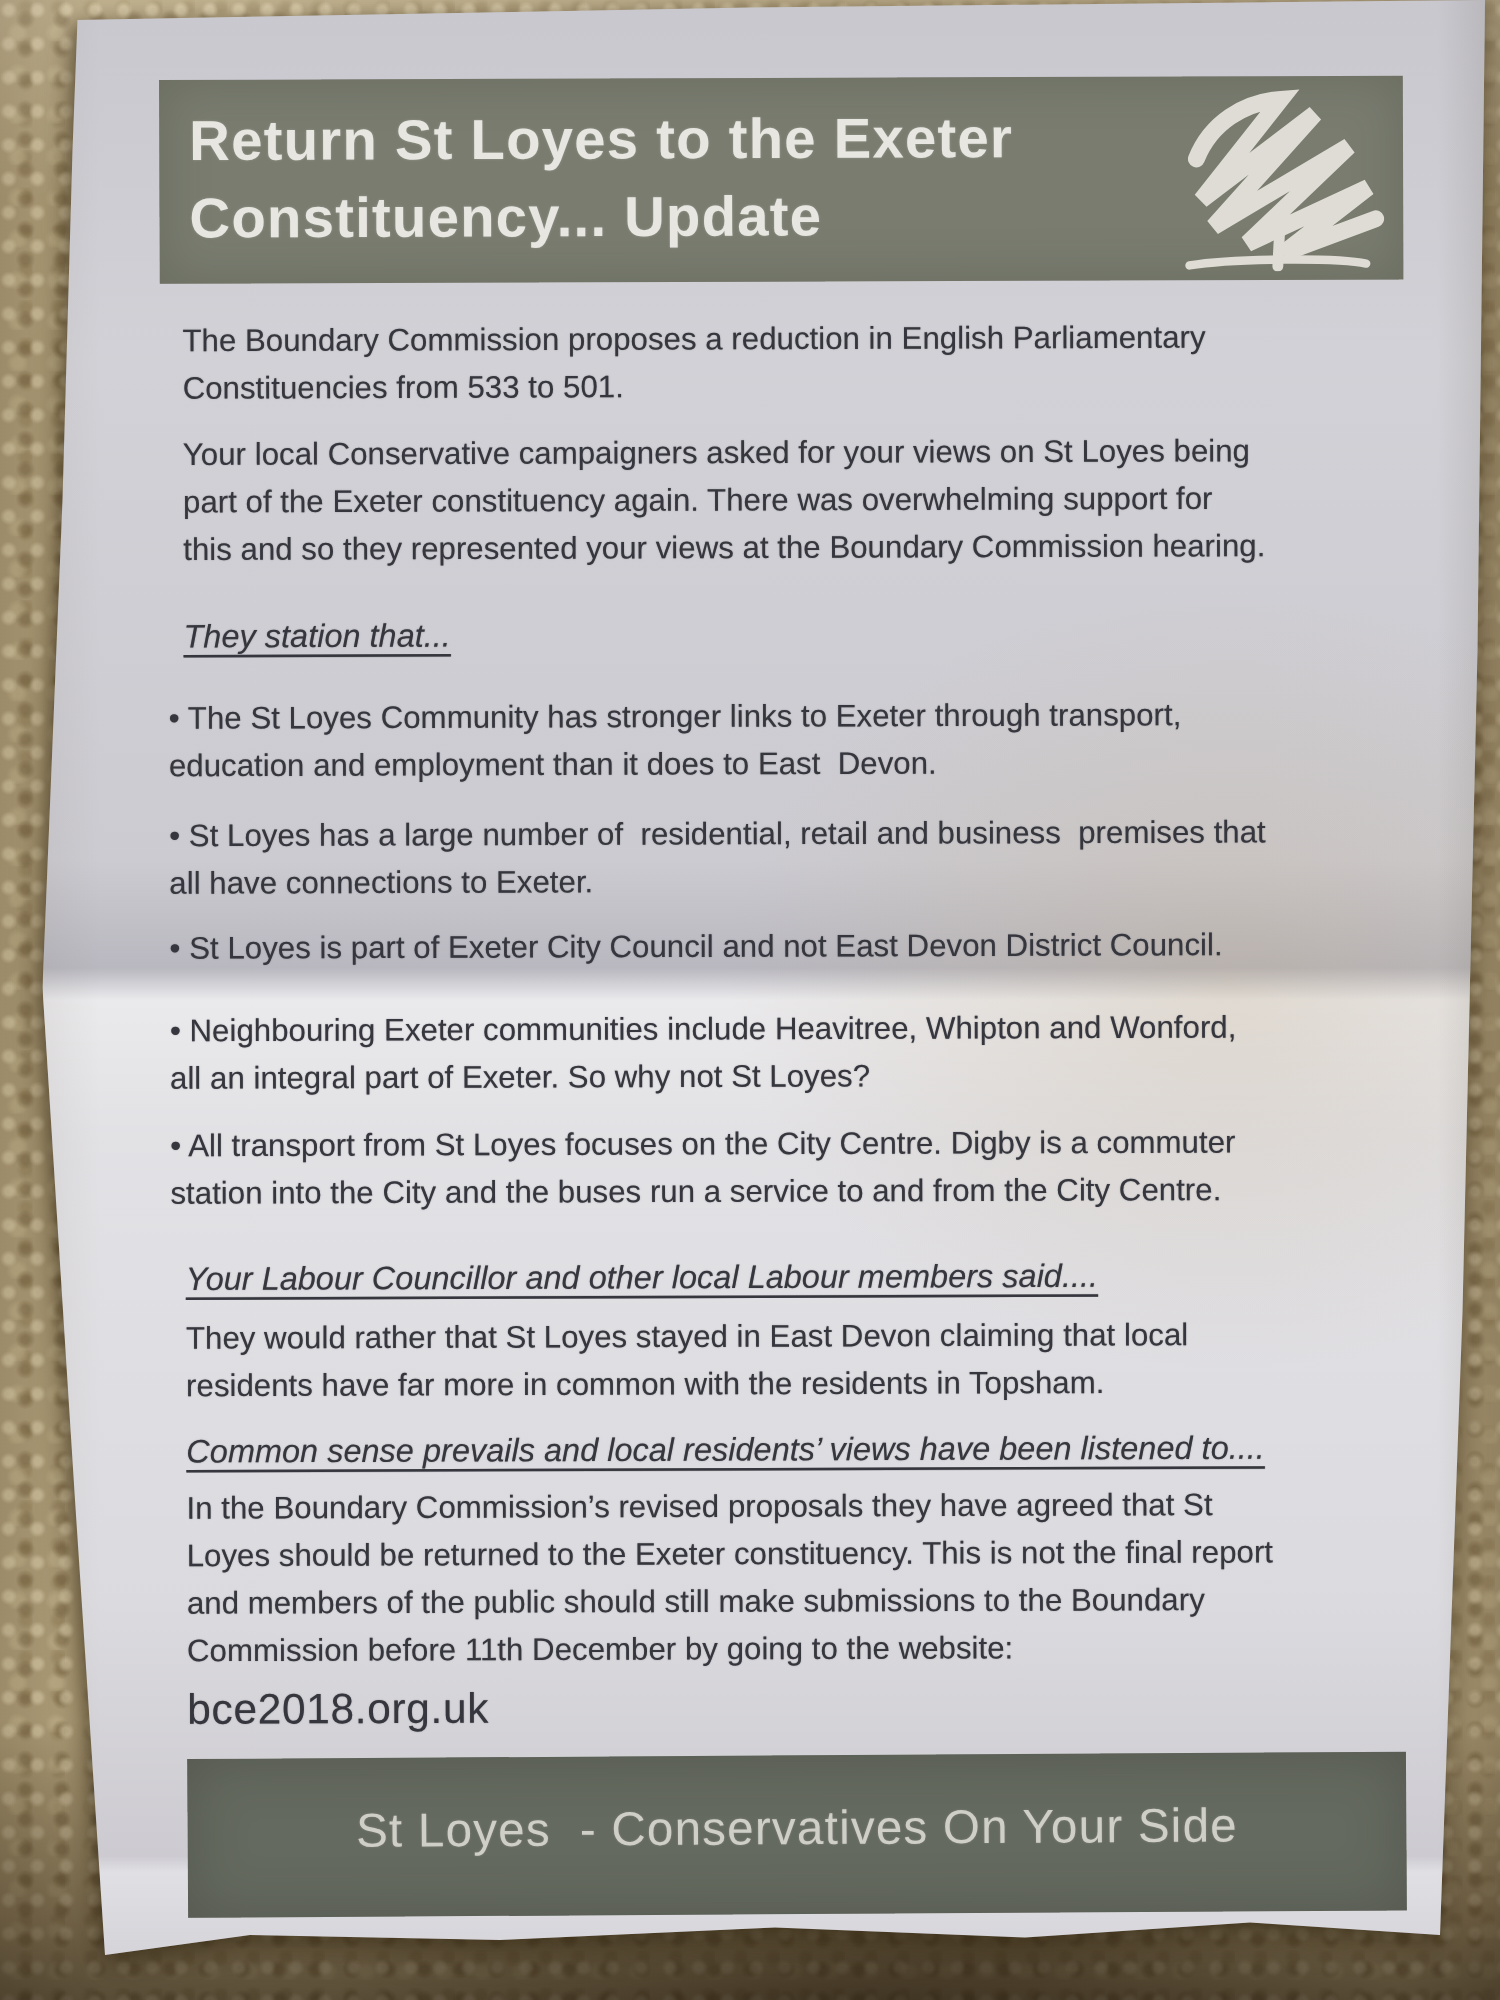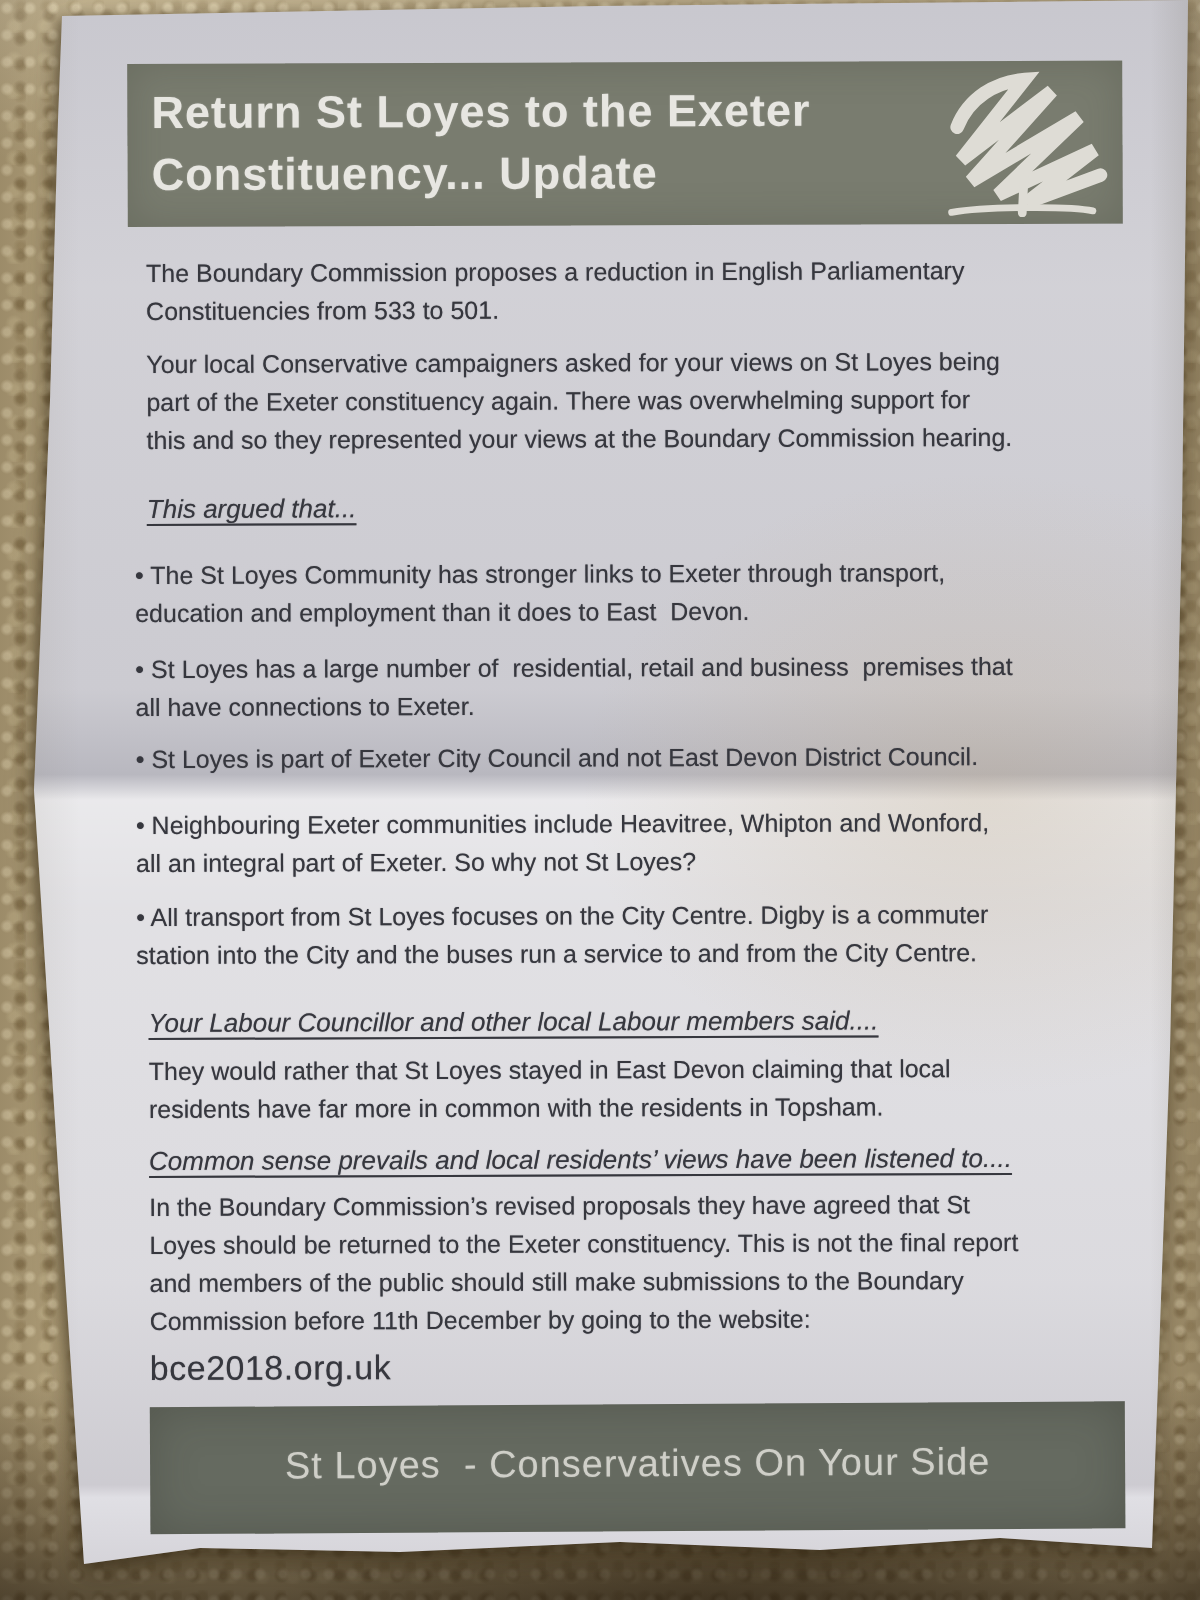--- a/index.html
+++ b/index.html
@@ -115,21 +115,21 @@
       <div class="line">Constituencies from 533 to 501.</div>
     </div>
 
     <div class="para mt-p2">
       <div class="line">Your local Conservative campaigners asked for your views on St Loyes being</div>
       <div class="line">part of the Exeter constituency again. There was overwhelming support for</div>
       <div class="line">this and so they represented your views at the Boundary Commission hearing.</div>
     </div>
 
     <div class="heading mt-h1">
-      <span class="line">This argued that...</span>
+      <span class="line">They station that...</span>
     </div>
 
     <div class="para bullet mt-b1">
       <div class="line">• The St Loyes Community has stronger links to Exeter through transport,</div>
       <div class="line">education and employment than it does to East  Devon.</div>
     </div>
 
     <div class="para bullet mt-b2">
       <div class="line">• St Loyes has a large number of  residential, retail and business  premises that</div>
       <div class="line">all have connections to Exeter.</div>

